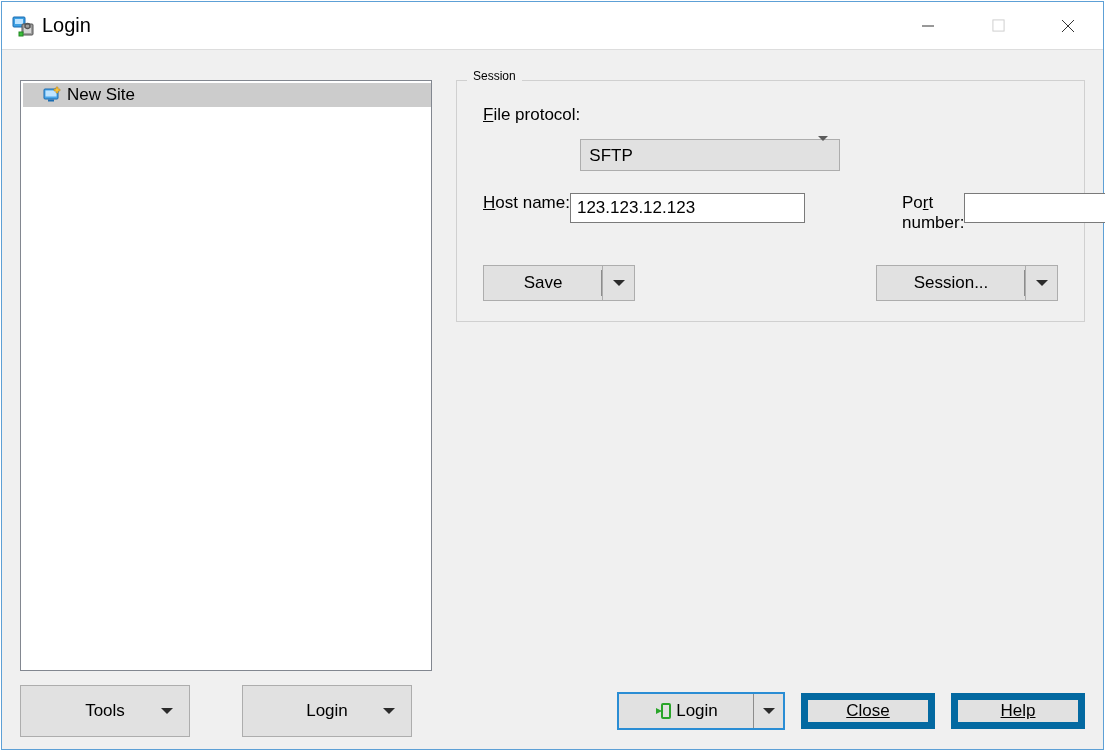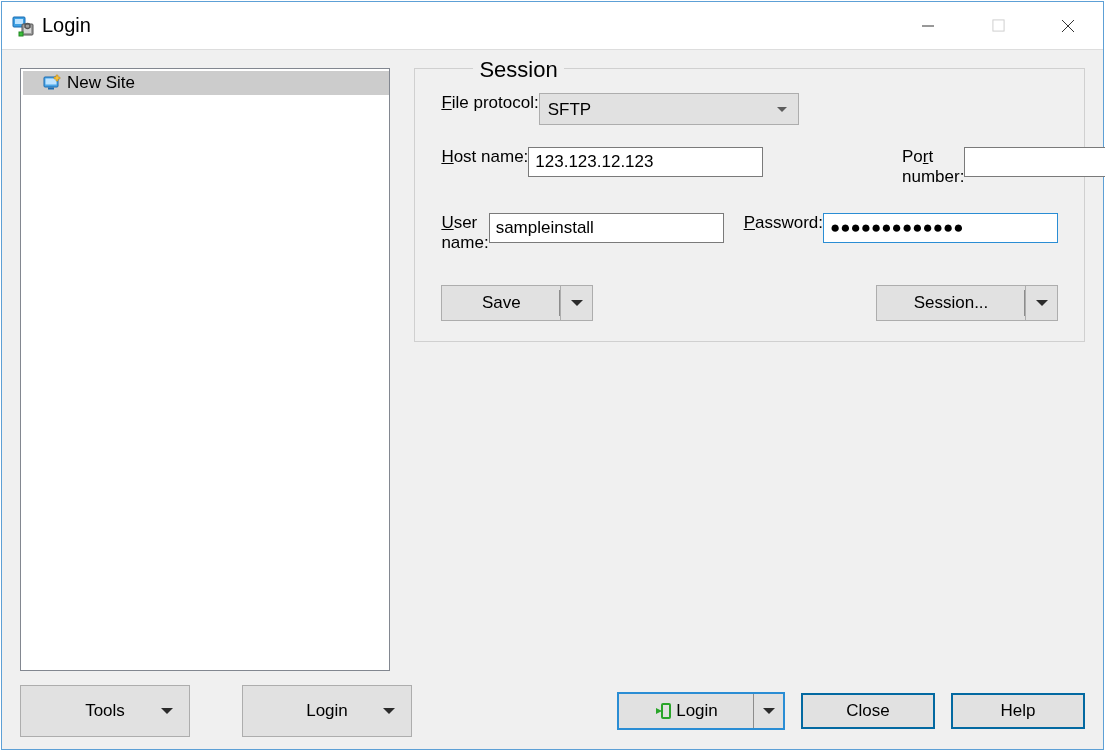--- a/index.html
+++ b/index.html
@@ -5,20 +5,21 @@
   * { box-sizing: border-box; }
   html, body { margin:0; padding:0; font-family: "Segoe UI", Tahoma, sans-serif; font-size:15px; background:#fff; }
   .window {
     width:1103px;
     height:749px;
     margin:1px;
     border:1px solid #5da0d6;
     background:#f0f0f0;
     display:flex;
     flex-direction:column;
+    gap:12px;
   }
   
   .titlebar {
     height:48px;
     background:#ffffff;
     border-bottom:1px solid #ddd;
     display:flex;
     align-items:center;
     padding:0 0 0 10px;
   }
@@ -73,38 +74,38 @@
     border:1px solid #d0d0d0;
     background:#f0f0f0;
     position:relative;
     padding:24px 26px 20px 26px;
   }
   .session-legend {
     position:absolute;
     top:-12px; left:10px;
     background:#f0f0f0;
     padding:0 6px;
-    font-size:22px;
-    margin-left:48px;
+    font-size:12px;
   }
   .field-label { font-size:17px; margin-bottom:4px; }
   .field-label .ul { text-decoration: underline; }
   .row { display:flex; gap:20px; }
   .block { display:flex; flex-direction:row; }
   select, input[type=text], input[type=password] {
     font-family:inherit;
     font-size:17px;
   }
   .select-proto {
     width:260px; height:32px;
     background:#e1e1e1;
     border:1px solid #adadad;
     padding:0 8px;
     appearance:none;
     position:relative;
+    margin-top:34px;
   }
   .select-wrap { position:relative; width:260px; }
   .select-wrap::after {
     content:"";
     position:absolute;
     right:12px; top:50%;
     margin-top:-2px;
     border:5px solid transparent;
     border-top-color:#5c5c5c;
     pointer-events:none;
@@ -181,24 +182,25 @@
     height:52px;
     border:1px solid #adadad;
     background:#e1e1e1;
     display:flex; align-items:center; justify-content:center;
     font-size:17px;
     position:relative;
   }
   .btn-wide .tri-down { position:absolute; right:16px; }
   .btn-std {
     width:134px; height:36px;
-    border:2px solid #0369a1;
-    background:#e1e1e1;
-    display:flex; align-items:center; justify-content:center;
-    font-size:17px;
+    border:7px solid #0369a1;
+    background:#e1e1e1;
+    display:flex; align-items:center; justify-content:center;
+    font-size:17px;
+    text-decoration:underline;
   }
   .login-split {
     display:flex;
     height:38px;
     border:2px solid #2a8dd4;
   }
   .login-split .mbtn {
     width:134px;
     background:#e1e1e1;
     display:flex; align-items:center; justify-content:center;
@@ -287,30 +289,20 @@
             </div>
             <div class="block" style="width:156px;">
               <div class="field-label">Po<span class="ul">r</span>t number:</div>
               <div class="spin-wrap">
                 <input type="text" value="53229" style="">
 
               </div>
             </div>
           </div>
 
-          <div class="row">
-            <div class="block" style="flex:1;">
-              <div class="field-label"><span class="ul">U</span>ser name:</div>
-              <input class="txt" type="text" value="sampleinstall" style="">
-            </div>
-            <div class="block" style="flex:1;">
-              <div class="field-label"><span class="ul">P</span>assword:</div>
-              <input class="txt focus" type="text" value="●●●●●●●●●●●●●" style="">
-            </div>
-          </div>
 
           <div class="btnrow">
             <div class="splitbtn">
               <div class="mbtn center-line" style="width:120px;">Save</div>
               <div class="dbtn">
                   <div class="tri-down"></div>
                 </div>
             </div>
             <div class="splitbtn">
               <div class="mbtn center-line" style="width:150px;">Session...</div>

